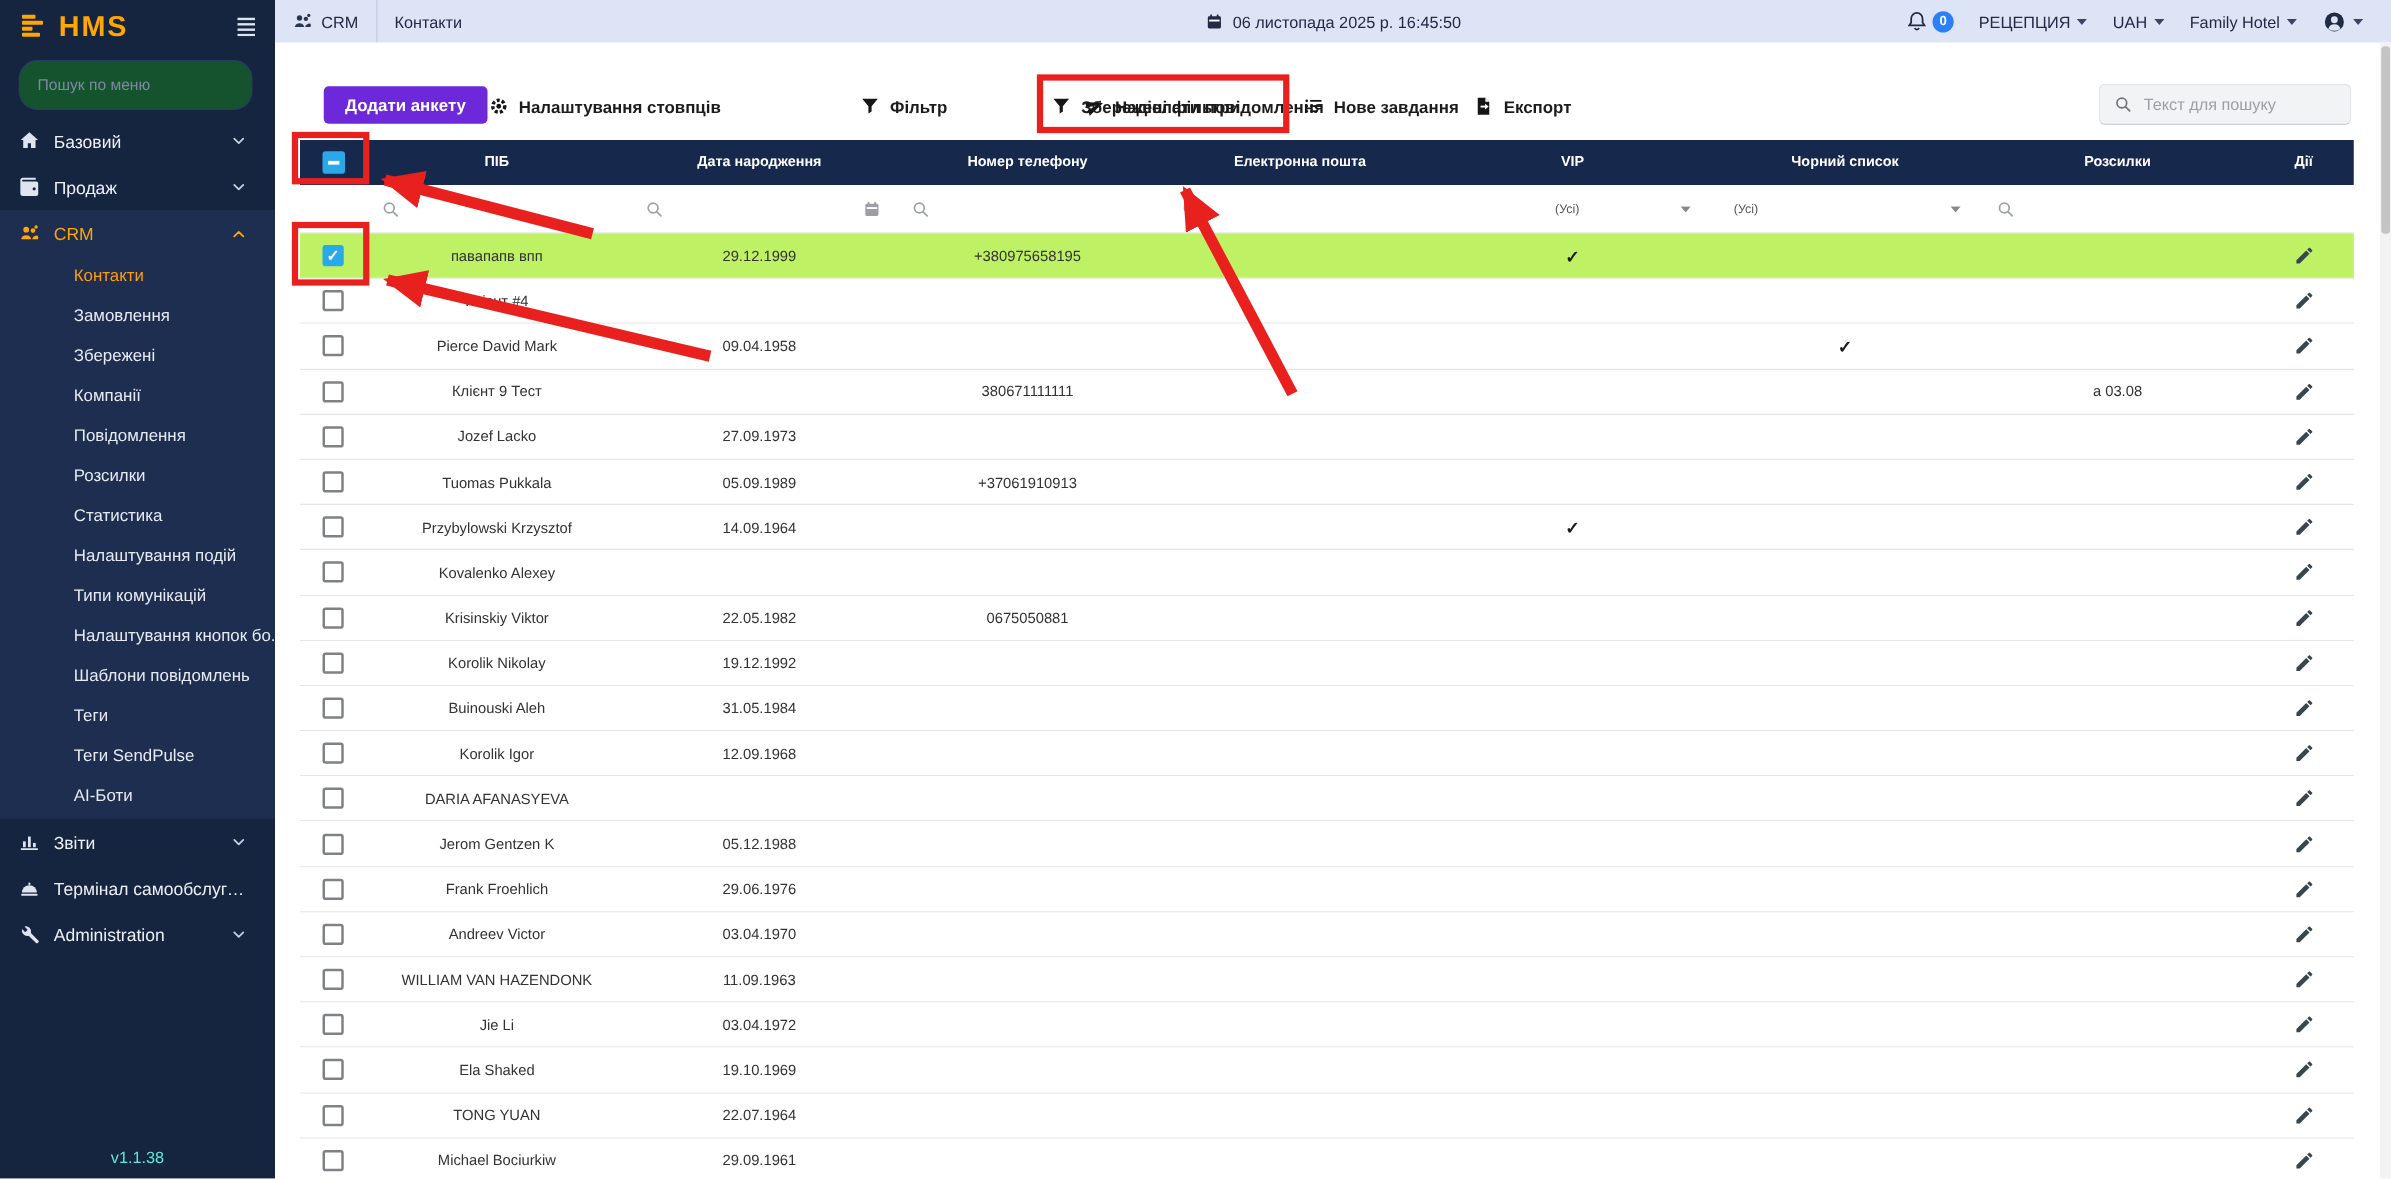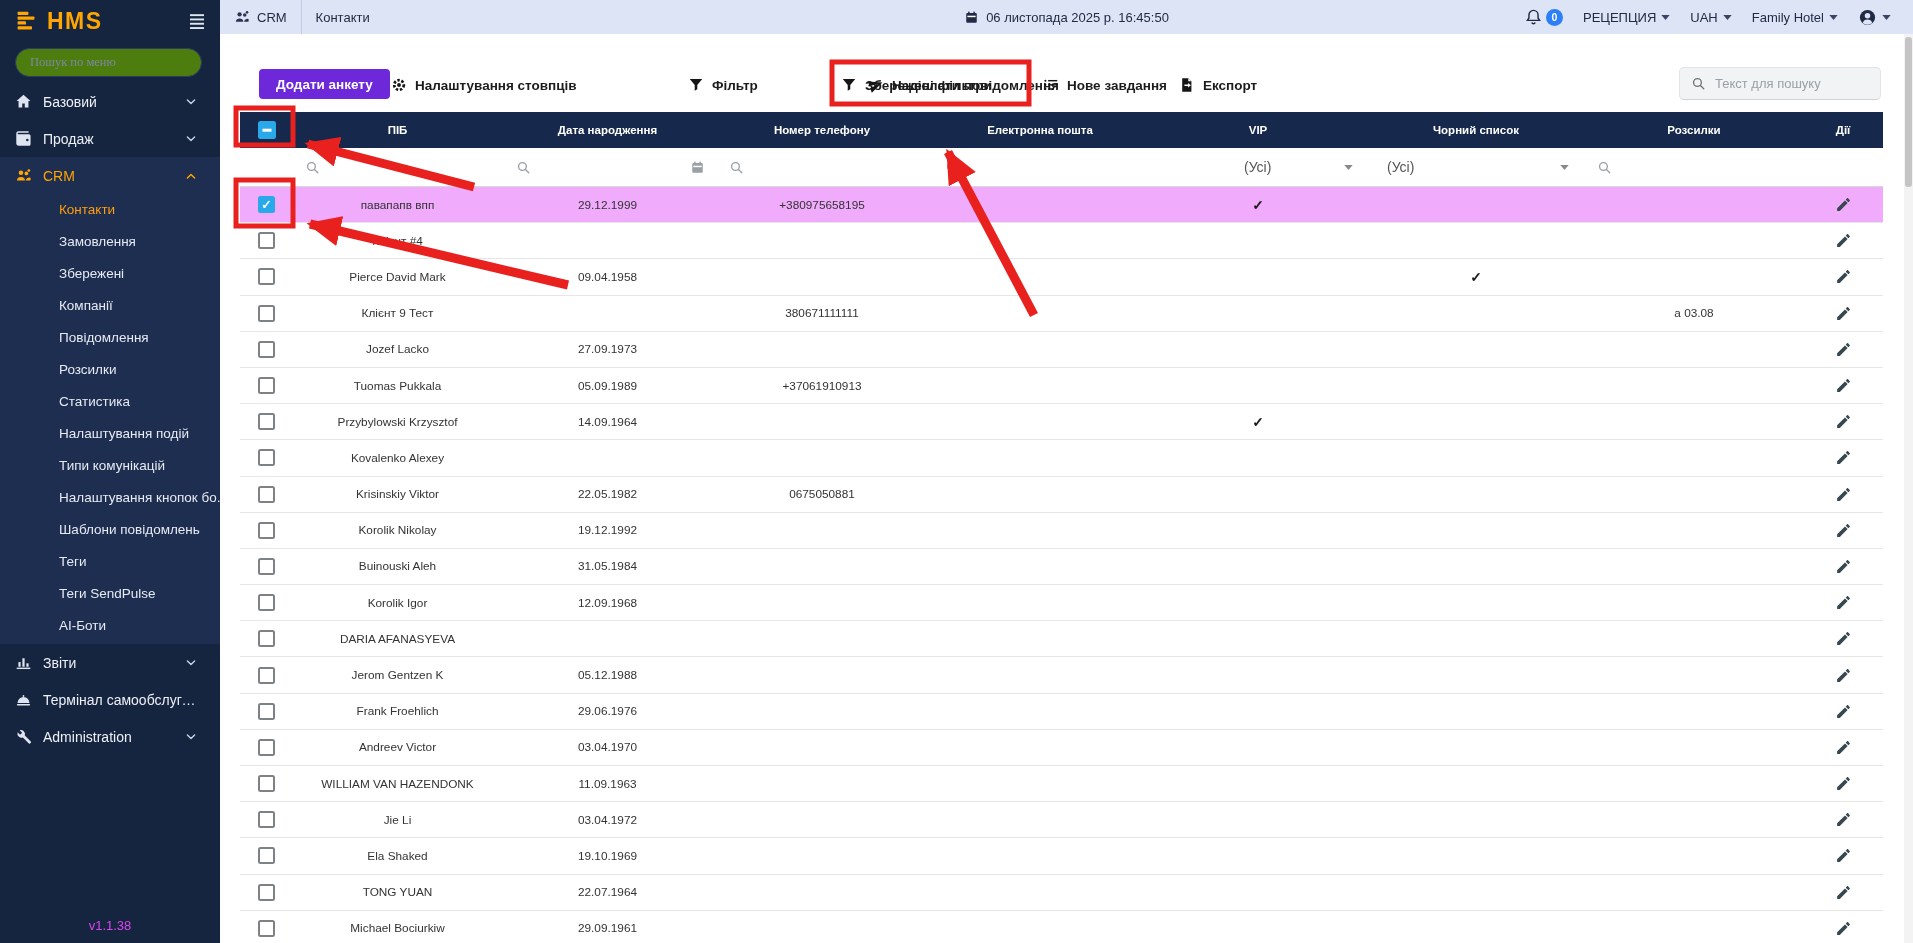--- a/index.html
+++ b/index.html
@@ -6,33 +6,33 @@
   body{margin:0;background:#fff;font-family:"Liberation Sans",sans-serif}
   .screen{position:relative;width:1913px;height:943px;overflow:hidden;background:#fff}
   .ic{display:block}
   
   .sidebar{position:absolute;left:0;top:0;width:220px;height:943px;background:#16253f;z-index:5;color:#edf0f7}
   .sb-head{height:40px;display:flex;align-items:center;padding:2px 14px 0 14px}
   .logo{display:flex;align-items:center;gap:9px;flex:1;cursor:pointer}
   .logo-text{color:#ffa600;font-size:23px;font-weight:bold;letter-spacing:1.5px}
   .burger{color:#dfe5f0;cursor:pointer}
   .sb-search{margin:8px 18px 6px 15px}
-  .menu-search{width:100%;height:29px;background:#4d7c0f;border:1px solid #2a3c63;border-radius:15px;color:#cfd6e4;padding:0 14px;font-size:12.5px;outline:none;font-family:Liberation Serif, serif}
+  .menu-search{width:100%;height:40px;background:#14532d;border:1px solid #2a3c63;border-radius:15px;color:#cfd6e4;padding:0 14px;font-size:12.5px;outline:none;font-family:Liberation Sans, sans-serif}
   .menu-search::placeholder{color:#7e89a1}
   .mitem{height:37px;display:flex;align-items:center;padding:0 23px 0 15px;font-size:14px;cursor:pointer;white-space:nowrap}
   .mitem .mi{width:17px;height:17px;margin-right:11px;color:#dfe5f0;flex:none}
   .mitem .mlabel{flex:1;overflow:hidden;text-overflow:ellipsis}
   .chev{width:12px;height:12px;color:#c7cfdf;flex:none}
   .crmblock{background:#1e2e50;padding-bottom:2px}
   .mitem.crm{color:#ffa600}
   .mitem.crm .mi{color:#ffa600}
   .mitem.crm .chev{transform:rotate(180deg);color:#ffa600}
   .subitem{height:32px;line-height:32px;padding-left:59px;color:#e6eaf2;font-size:13.5px;cursor:pointer;white-space:nowrap;overflow:hidden}
   .subitem.active{color:#ff9d0a}
-  .version{position:absolute;bottom:10px;width:100%;text-align:center;color:#d946ef;font-size:13px}
+  .version{position:absolute;bottom:10px;width:100%;text-align:center;color:#5eead4;font-size:13px}
   
   .topbar{position:absolute;left:220px;top:0;right:0;height:34px;background:#dde4f6;display:flex;align-items:center;color:#222b45;font-size:13px;z-index:4}
   .bc{display:flex;align-items:stretch;height:100%}
   .bc-seg{padding:0 14px;display:flex;gap:7px;align-items:center;cursor:pointer}
   .bc-div{width:1px;background:#c3cce4}
   .tb-center{position:absolute;left:0;right:0;display:flex;justify-content:center;align-items:center;gap:7px;font-weight:normal;pointer-events:none}
   .tb-right{margin-left:auto;display:flex;align-items:center;gap:20px;padding-right:22px}
   .bellwrap{display:flex;align-items:center;gap:3px;cursor:pointer}
   .badge{width:17px;height:17px;border-radius:50%;background:#2d7ff9;color:#fff;font-size:10.5px;display:flex;align-items:center;justify-content:center;font-weight:bold}
   .dd{display:flex;align-items:center;gap:5px;cursor:pointer}
@@ -47,26 +47,26 @@
   .searchbox{position:absolute;right:32px;top:5px;width:202px;height:33px;background:#f1f3f4;border:1px solid #e1e3e6;border-bottom-color:#cfd2d6;border-radius:5px;display:flex;align-items:center;padding:0 11px;gap:9px}
   .searchbox .ic{width:15px;height:15px;color:#6f7479;flex:none}
   .searchbox input{border:none;background:none;outline:none;font-size:13px;color:#333;width:100%;font-family:"Liberation Sans",sans-serif}
   .searchbox input::placeholder{color:#9aa0a6}
   
   .grid{position:absolute;left:20px;top:78px;width:1643px}
   .ghead,.gfilter,.grow{display:grid;grid-template-columns:53px 209px 211px 218px 218px 218px 218px 218px 80px}
   .ghead{height:36px;background:#16294d;color:#fff;font-size:11.5px;font-weight:bold}
   .hc{display:flex;align-items:center;justify-content:center;cursor:default}
   .gfilter{height:39px;border-bottom:1px solid #d9d9d9}
-  .fc{display:flex;align-items:center;color:#8a8a8a;font-size:14px}
+  .fc{display:flex;align-items:center;color:#8a8a8a;font-size:10px}
   .fic{width:15px;height:15px;color:#9aa0a6}
   .allsel{color:#555}
   .fcaret{width:9px;height:5px;color:#888}
   .grow{height:36.19px;border-bottom:1px solid #e6e6e6;font-size:11.8px;color:#333;background:#fff}
-  .grow.selected{background:#f0abfc}
+  .grow.selected{background:#bef264}
   .cell{display:flex;align-items:center;justify-content:center;overflow:hidden;white-space:nowrap}
   .f-vip,.f-blacklist{font-size:14px;font-weight:bold;color:#1a1a1a}
   .cb{width:17px;height:17px;border:2px solid #7e8287;border-radius:2.5px;background:#fff;position:relative;display:inline-block;cursor:pointer}
   .cb.big{width:18px;height:18px}
   .cb.checked,.cb.indet{background:#29a9ea;border-color:#29a9ea}
   .cb.checked::after{content:"✓";position:absolute;left:50%;top:50%;transform:translate(-50%,-54%);font-size:12.5px;font-weight:bold;color:#fff}
   .cb.indet::after{content:"";position:absolute;left:50%;top:50%;transform:translate(-50%,-50%);width:9px;height:2.6px;background:#fff}
   .pencil{width:17px;height:17px;color:#37474f;cursor:pointer}
   .ml12{margin-left:12px}.ml14{margin-left:14px}.ml16{margin-left:16px}.ml20{margin-left:20px}.ml95{margin-left:95px}
   .mla{margin-left:auto}.mr8{margin-right:8px}.mr14{margin-right:14px}.mr16{margin-right:16px}

